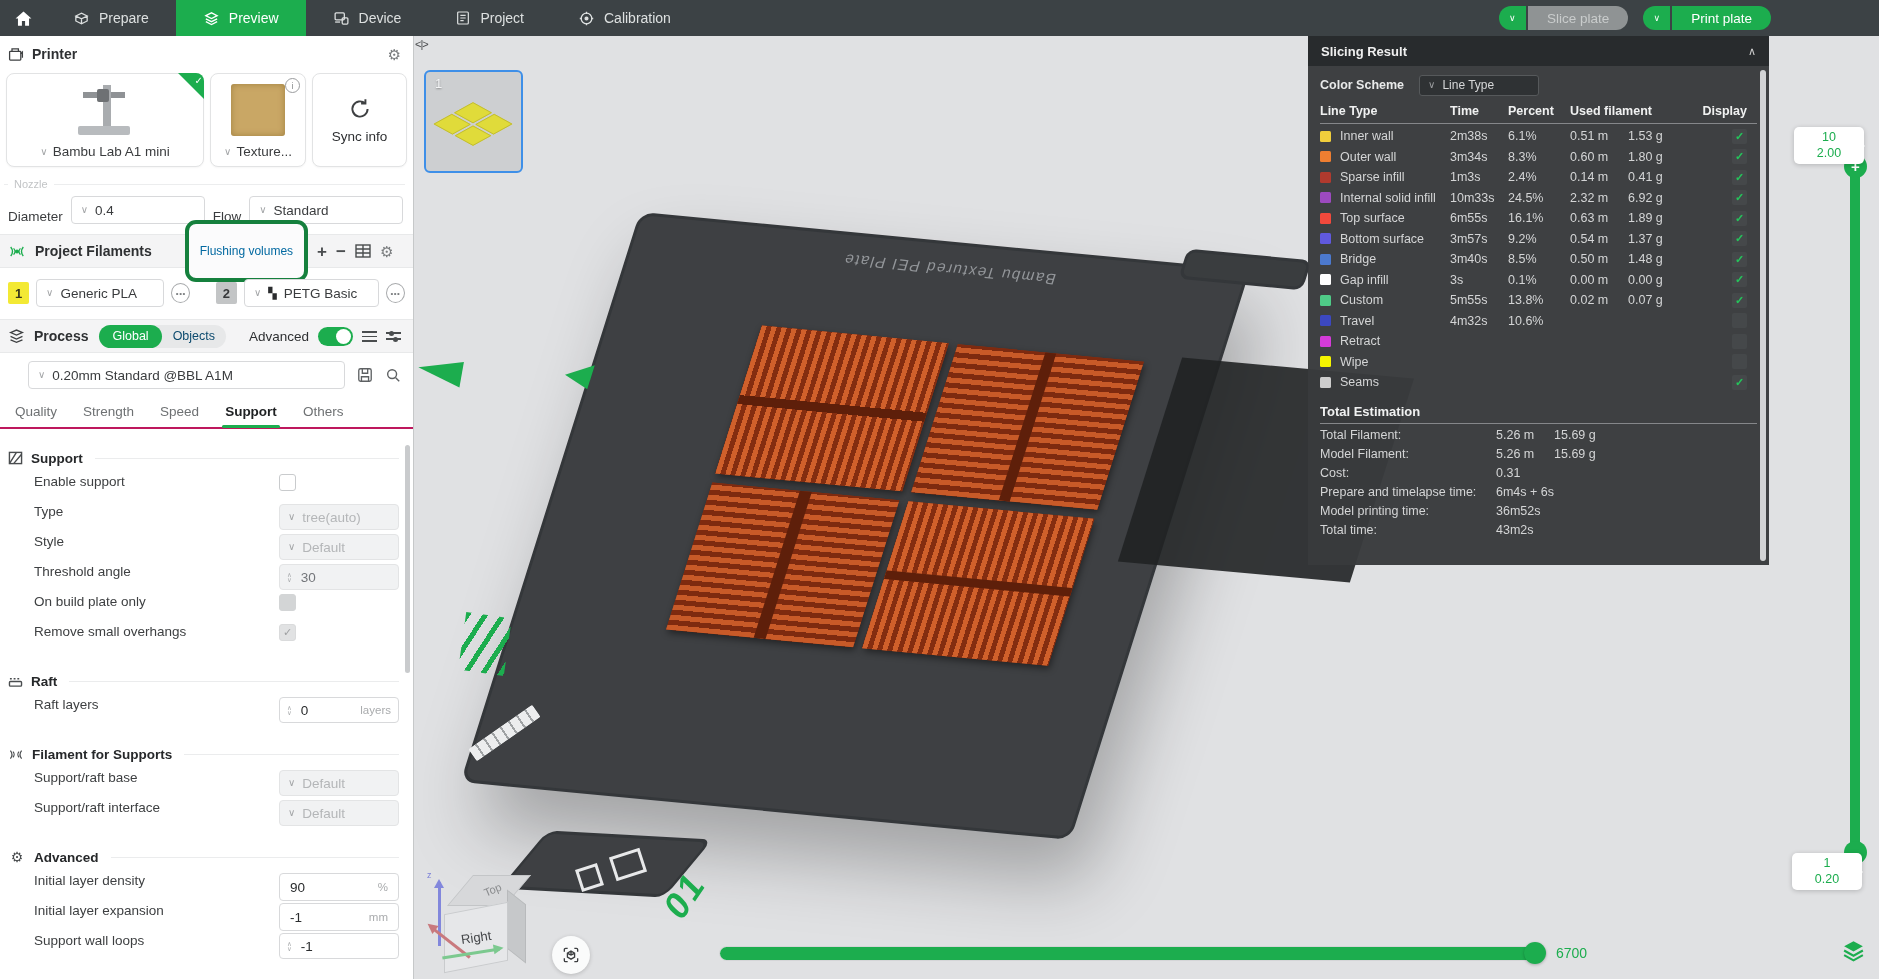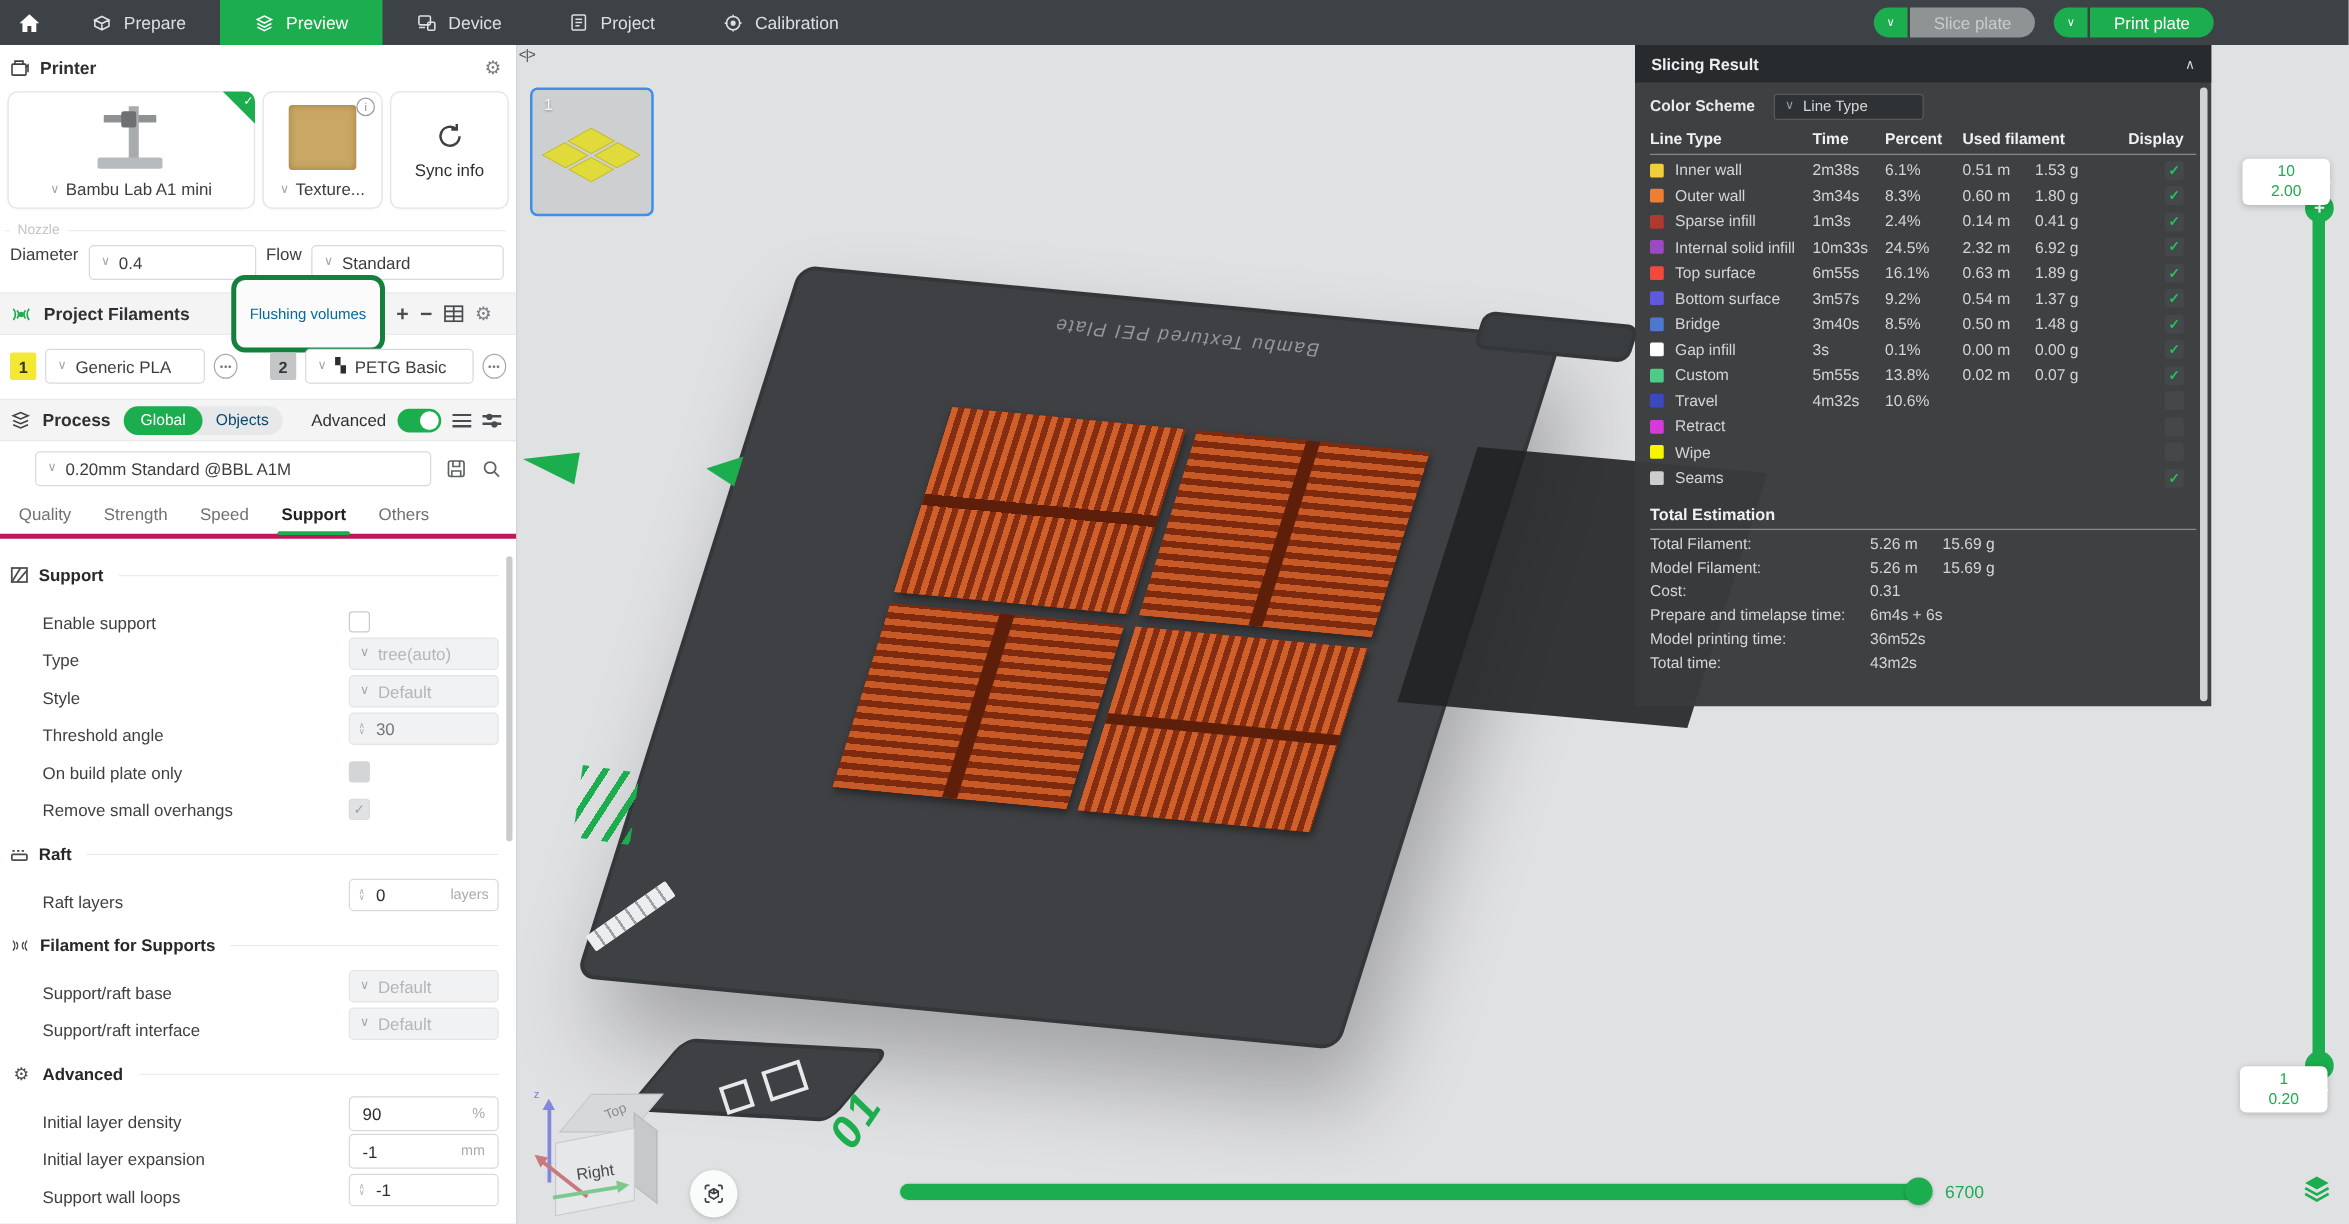--- a/index.html
+++ b/index.html
@@ -32,21 +32,21 @@
   .corner-badge i{position:absolute;top:-24px;right:1px;color:#fff;font-style:normal;font-size:10px}
   .pimg{position:relative;width:64px;height:52px;margin:9px auto 0}
   .pimg .col{position:absolute;left:30px;top:2px;width:8px;height:42px;background:#A9ACAF}
   .pimg .arm{position:absolute;left:10px;top:9px;width:42px;height:6px;background:#8F9295}
   .pimg .hd{position:absolute;left:24px;top:6px;width:12px;height:13px;background:#6E7174;border-radius:2px}
   .pimg .base{position:absolute;left:5px;bottom:0;width:52px;height:9px;background:#B8BBBE;border-radius:2px}
   .plate-img{width:54px;height:52px;background:#C9A765;border-radius:3px;margin:10px auto 0;box-shadow:inset 0 0 6px rgba(120,90,30,.5)}
   .info-i{position:absolute;top:4px;right:5px;width:13px;height:13px;border:1px solid #9A9C9E;border-radius:50%;color:#8A8C8E;font-size:9px;display:grid;place-items:center}
   .nozzle-div{display:flex;align-items:center;gap:6px;padding:2px 8px 2px 4px;color:#C2C4C6;font-size:11px}
   .hline{height:1px;background:#ECEDEE}.hline.sm{width:4px}.hline.grow{flex:1}
-  .nozrow{display:flex;align-items:flex-start;gap:8px;padding:4px 10px 10px 8px;font-size:13.5px;color:#3A3C3E}
+  .nozrow{display:flex;align-items:flex-end;gap:8px;padding:4px 10px 10px 8px;font-size:13.5px;color:#3A3C3E}
   .drop{height:28px;border:1px solid #D8D9DB;border-radius:4px;background:#fff;display:flex;align-items:center;gap:7px;padding:0 9px;font-size:13.5px;color:#3A3C3E;box-sizing:border-box}
   .drop-diam{width:134px}.drop-flow{flex:1}
   .secbar{height:32px;background:#F4F4F5;border-top:1px solid #E8E9EA;border-bottom:1px solid #E8E9EA;display:flex;align-items:center;gap:9px;padding:0 12px 0 8px}
   .secbar .title{font-weight:700;font-size:14px;color:#2E3032;white-space:nowrap}
   .pill-out{border:4px solid #15803d;border-radius:11px;padding:20px 11px;font-size:12px;color:#0369a1;background:#FBFBFC;margin-left:24px;white-space:nowrap}
   .ibtn{color:#4A4D4F;font-size:17px;font-weight:700;line-height:1}
   .icon14{width:16px;height:14px}
   .filrow{display:flex;align-items:center;gap:7px;padding:11px 8px 12px 8px}
   .fbadge{width:22px;height:22px;display:grid;place-items:center;font-size:13px;font-weight:700;border-radius:2px}
   .fbadge.yellow{background:#F3E934;color:#36361C}
@@ -65,30 +65,30 @@
   .toggle.on .knob{left:auto;right:2px}
   .ham{width:15px;height:11px;background:repeating-linear-gradient(#4A4D4F 0 1.8px,transparent 1.8px 4.6px)}
   .tune{width:15px;height:12px;position:relative}
   .tune:before,.tune:after{content:"";position:absolute;left:0;right:0;height:1.8px;background:#4A4D4F}
   .tune:before{top:2px}.tune:after{bottom:2px}
   .tune i{position:absolute;width:5px;height:5px;border-radius:50%;background:#4A4D4F;top:.5px;left:3px}
   .tune b{position:absolute;width:5px;height:5px;border-radius:50%;background:#4A4D4F;bottom:.5px;right:3px}
   .presetrow{display:flex;align-items:center;gap:12px;padding:8px 12px 8px 28px}
   .preset-drop{flex:1}
   .presetrow svg{flex:none}
-  .ptabs{display:flex;align-items:flex-end;height:30px;padding:0 2px;border-bottom:4px solid #be185d}
+  .ptabs{display:flex;align-items:flex-end;height:30px;padding:0 2px;border-bottom:2px solid #be185d}
   .ptab{padding:0 13px 8px;font-size:13.5px;color:#6E7173;position:relative;cursor:default}
   .ptab.active{color:#1F2123;font-weight:700}
   .ptab.active:after{content:"";position:absolute;left:10px;right:10px;bottom:-1px;height:3px;background:#1CAD4E;border-radius:2px}
   .params{position:relative;padding:2px 14px 0 8px}
   .sec{display:flex;align-items:center;gap:8px;height:32px;margin-top:11px}
   .sec .stitle{font-weight:700;font-size:13.5px;color:#26282A;white-space:nowrap}
   .sec .sline{flex:1;height:1px;background:#EBECED;margin-left:4px}
   .sec .g{font-size:14px;color:#4A4D4F;width:18px;text-align:center}
-  .prow{display:flex;align-items:flex-end;height:30px;padding-left:26px}
+  .prow{display:flex;align-items:flex-start;height:30px;padding-left:26px}
   .plabel{flex:1;font-size:13.5px;color:#3E4042}
   .pctrl{width:120px;display:flex;align-items:center}
   .chk{width:17px;height:17px;border:1px solid #C9CBCD;border-radius:3px;background:#fff;box-sizing:border-box}
   .chk.disfill{background:#D3D5D6;border-color:#D3D5D6}
   .chk.discheck{background:#E1E2E3;border-color:#DADBDC;display:grid;place-items:center}
   .chk.discheck:after{content:"✓";color:#9EA0A2;font-size:11px}
   .dropd{width:120px;height:26px;background:#F1F2F3;border:1px solid #E3E4E5;border-radius:4px;display:flex;align-items:center;gap:7px;padding:0 8px;font-size:13.5px;color:#B4B6B8;box-sizing:border-box}
   .spin{width:120px;height:26px;border:1px solid #E3E4E5;border-radius:4px;background:#F1F2F3;display:flex;align-items:center;padding:0 7px;font-size:13.5px;color:#73767A;box-sizing:border-box}
   .spin.en{background:#fff;border-color:#D8D9DB;color:#2A2C2E}
   .arrows{display:flex;flex-direction:column;font-size:6.5px;line-height:5px;color:#A9ABAD;margin-right:9px}

